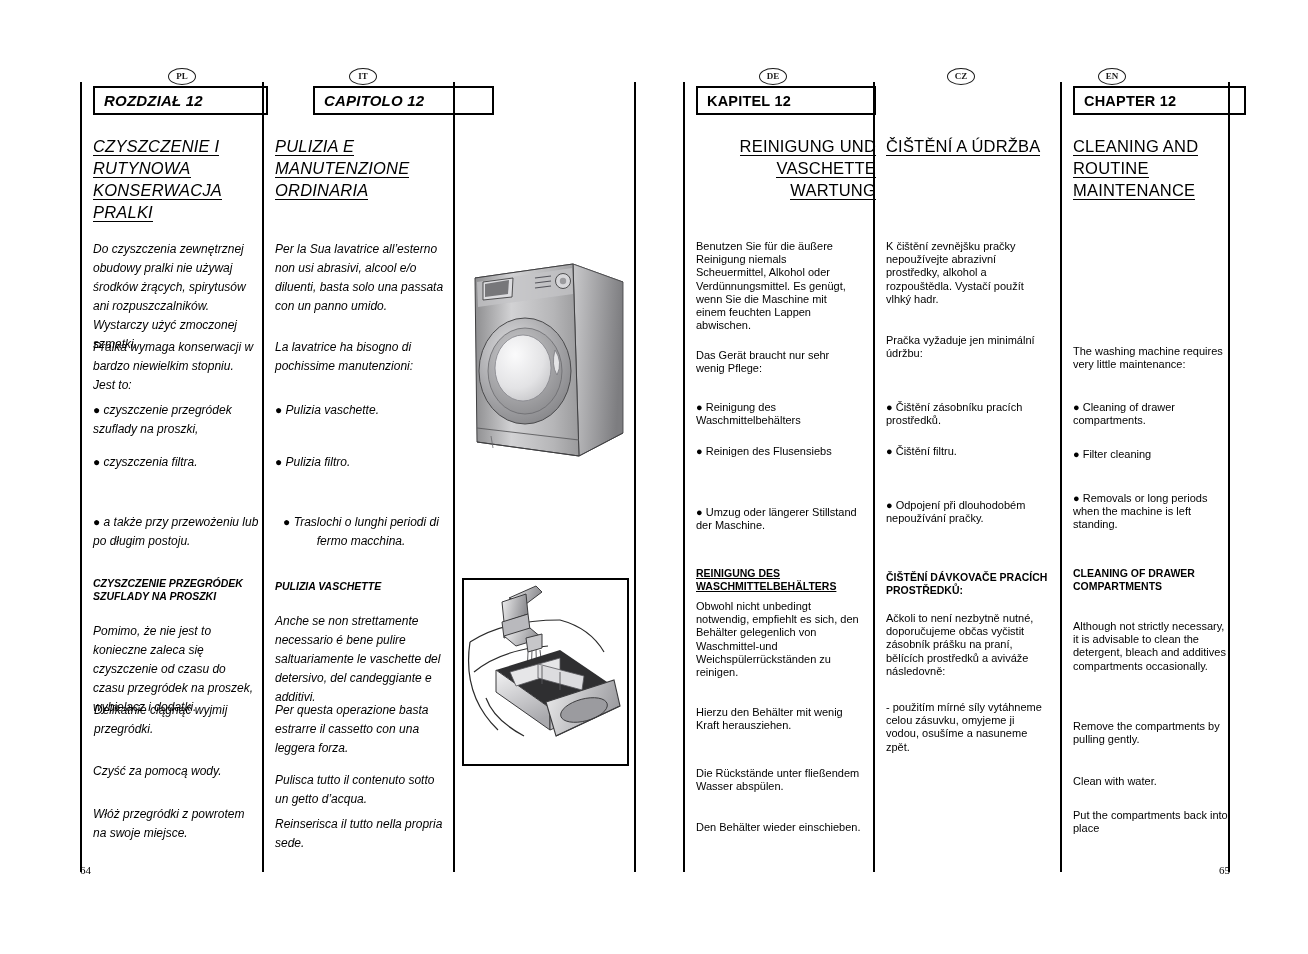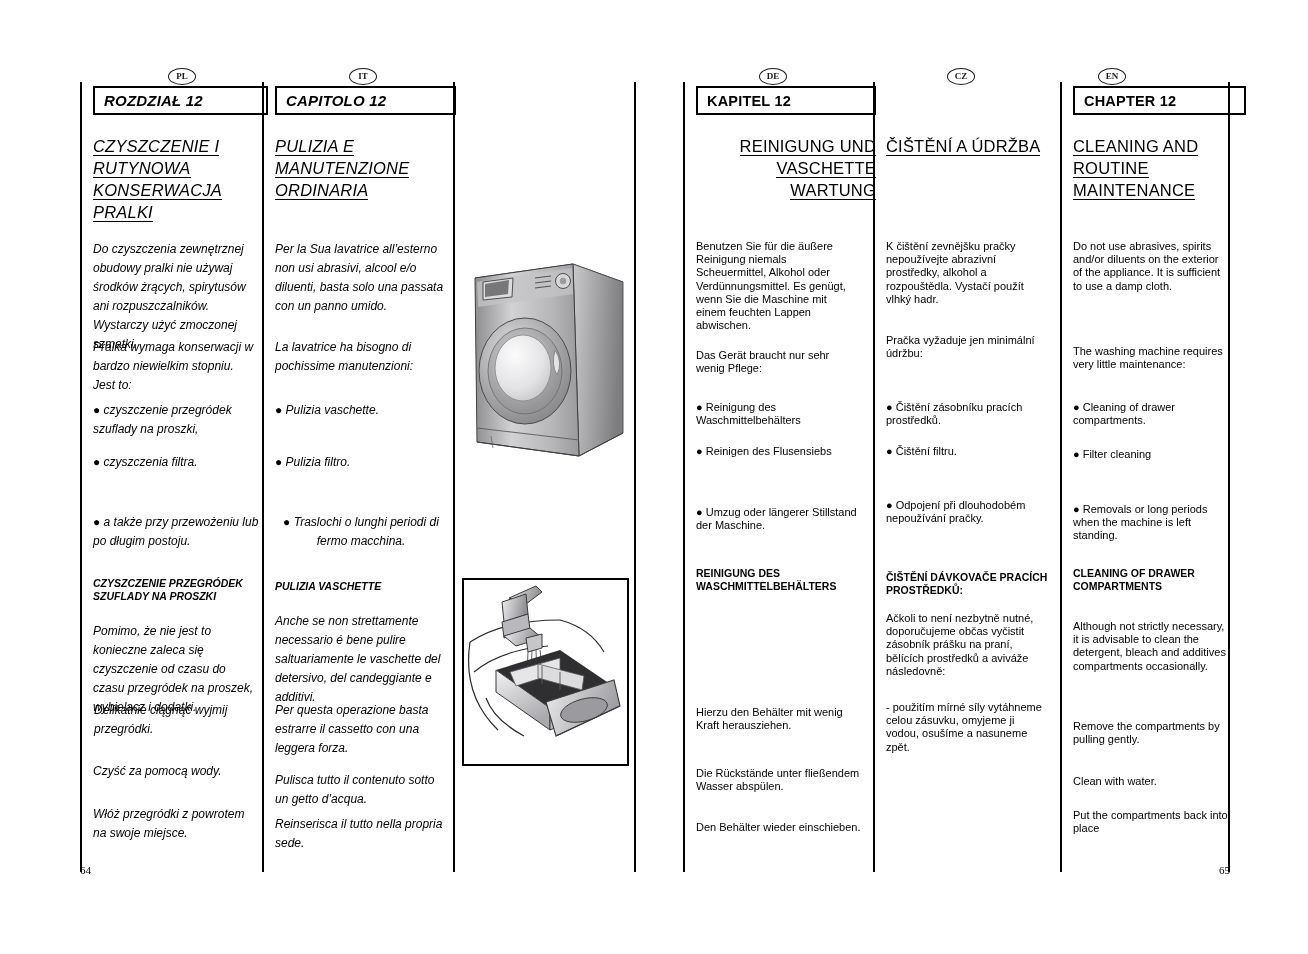--- a/index.html
+++ b/index.html
@@ -58,21 +58,21 @@
     height:25px;
     margin-top:4px;
     display:flex;align-items:center;
     padding-left:9px;
     font-size:14.5px;
     font-weight:bold;
     letter-spacing:.2px;
   }
   .chapbox.ital{font-style:italic;font-size:15px;}
   .w-pl{width:162px;}
-  .w-it{width:168px;}
+  .w-it{width:168px;margin-left:38px;}
   .w-de{width:167px;}
   .w-cz{width:172px;}
   .w-en{width:160px;}
 
   
   h1.title{
     margin:0;
     font-weight:400;
     font-size:16.5px;
     line-height:22px;
@@ -307,21 +307,22 @@
         <span>REINIGUNG UND</span><br>
         <span>VASCHETTE</span><br>
         <span>WARTUNG</span>
       </h1>
 
       <p class="body at" style="top:158px;left:11px;width:160px;">Benutzen Sie für die äußere Reinigung niemals Scheuermittel, Alkohol oder Verdünnungsmittel. Es genügt, wenn Sie die Maschine mit einem feuchten Lappen abwischen.</p>
       <p class="body at" style="top:267px;left:11px;width:160px;">Das Gerät braucht nur sehr wenig Pflege:</p>
       <p class="body at bullet" style="top:319px;left:11px;width:165px;">● Reinigung des Waschmittelbehälters</p>
       <p class="body at bullet" style="top:363px;left:11px;width:170px;">● Reinigen des Flusensiebs</p>
       <p class="body at bullet" style="top:424px;left:11px;width:165px;">● Umzug oder längerer Stillstand der Maschine.</p>
-      <p class="sub at" style="top:485px;left:11px;width:165px;">REINIGUNG DES WASCHMITTELBEHÄLTERS</p>
+      <p class="sub at" style="top:485px;left:11px;width:165px;text-decoration:underline;">REINIGUNG DES WASCHMITTELBEHÄLTERS</p>
+      <p class="body at" style="top:518px;left:11px;width:165px;">Obwohl nicht unbedingt notwendig, empfiehlt es sich, den Behälter gelegenlich von Waschmittel-und Weichspülerrückständen zu reinigen.</p>
       <p class="body at" style="top:624px;left:11px;width:165px;">Hierzu den Behälter mit wenig Kraft herausziehen.</p>
       <p class="body at" style="top:685px;left:11px;width:165px;">Die Rückstände unter fließendem Wasser abspülen.</p>
       <p class="body at" style="top:739px;left:11px;width:165px;">Den Behälter wieder einschieben.</p>
     </div>
 
     <div class="col c-cz">
 
       <h1 class="title at" style="top:53px;left:11px;width:180px;">
         <span>ČIŠTĚNÍ A ÚDRŽBA</span>
       </h1>
@@ -338,25 +339,24 @@
 
     <div class="col c-en last">
       <div class="chapbox w-en">CHAPTER 12</div>
 
       <h1 class="title at" style="top:53px;left:11px;width:165px;">
         <span>CLEANING AND</span><br>
         <span>ROUTINE</span><br>
         <span>MAINTENANCE</span>
       </h1>
 
-      <p class="body at" style="top:158px;left:11px;width:155px;">Do not use abrasives, spirits and/or diluents on the exterior of the appliance. It is sufficient to use a damp cloth.</p>
       <p class="body at" style="top:263px;left:11px;width:155px;">The washing machine requires very little maintenance:</p>
       <p class="body at bullet" style="top:319px;left:11px;width:155px;">● Cleaning of drawer compartments.</p>
       <p class="body at bullet" style="top:366px;left:11px;width:155px;">● Filter cleaning</p>
-      <p class="body at bullet" style="top:421px;left:11px;width:155px;">● Removals or long periods when the machine is left standing.</p>
+      <p class="body at bullet" style="top:410px;left:11px;width:155px;">● Removals or long periods when the machine is left standing.</p>
       <p class="sub at" style="top:485px;left:11px;width:155px;">CLEANING OF DRAWER COMPARTMENTS</p>
       <p class="body at" style="top:538px;left:11px;width:158px;">Although not strictly necessary, it is advisable to clean the detergent, bleach and additives compartments occasionally.</p>
       <p class="body at" style="top:638px;left:11px;width:158px;">Remove the compartments by pulling gently.</p>
       <p class="body at" style="top:693px;left:11px;width:158px;">Clean with water.</p>
       <p class="body at" style="top:727px;left:11px;width:162px;">Put the compartments back into place</p>
     </div>
 
     <div class="rule-right"></div>
   </div>
 

